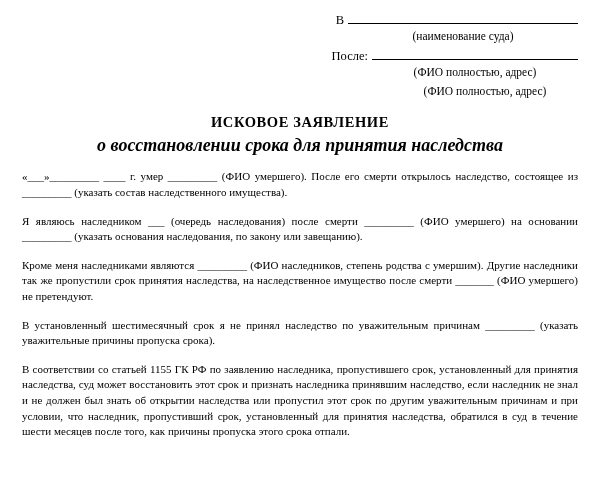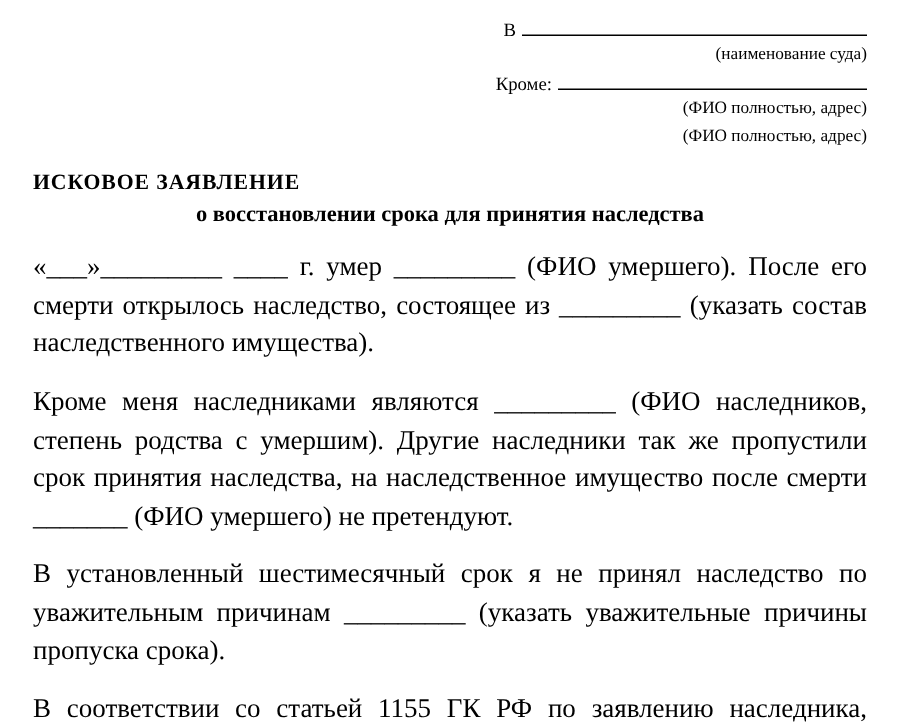--- a/index.html
+++ b/index.html
@@ -47,46 +47,47 @@
   .w-court   { width: 230px; }
   .w-istec   { width: 206px; }
   .w-otv     { width: 186px; }
   .hdr-note {
     display: flex;
     justify-content: flex-end;
     font-size: 11.5px;
     line-height: 1.25;
     margin-top: 0px;
   }
-  .hdr-note span { display: inline-block; text-align: right; }
+  .hdr-note span { display: inline-block; }
   .note-court { width: 230px; text-align: center; }
   .note-istec { width: 206px; text-align: center; }
   .note-otv   { width: 186px; text-align: center; }
 
   .gap-sm { height: 5px; }
 
   
   .title {
-    text-align: left;
+    text-align: center;
     font-weight: bold;
     font-size: 14.5px;
     letter-spacing: 0.6px;
     margin-top: 16px;
   }
   .subtitle {
     text-align: center;
     font-weight: bold;
-    font-size: 15px;
+    font-size: 18px;
     margin-top: 4px;
     margin-bottom: 13px;
+    font-style: italic;
   }
 
   
   p.para {
-    font-size: 18px;
+    font-size: 11px;
     line-height: 1.42;
     text-align: justify;
     margin: 0 0 13px 0;
     font-family: Liberation Serif, serif;
   }
   p.para.last { margin-bottom: 0; }
 </style>
 </head>
 <body>
 
@@ -98,36 +99,37 @@
       <span class="hdr-label">В</span>
       <span class="hdr-line w-court"></span>
     </div>
     <div class="hdr-note">
       <span class="note-court">(наименование суда)</span>
     </div>
 
     <div class="gap-sm"></div>
 
     <div class="hdr-row">
-      <span class="hdr-label">Кроме:</span>
+      <span class="hdr-label">После:</span>
       <span class="hdr-line w-istec"></span>
     </div>
     <div class="hdr-note">
       <span class="note-istec">(ФИО полностью, адрес)</span>
     </div>
 
     <div class="gap-sm"></div>
 
     <div class="hdr-note">
       <span class="note-otv">(ФИО полностью, адрес)</span>
     </div>
 
   </div>
 
   <div class="title">ИСКОВОЕ ЗАЯВЛЕНИЕ</div>
   <div class="subtitle">о восстановлении срока для принятия наследства</div>
 
   <p class="para">«___»_________ ____ г. умер _________ (ФИО умершего). После его смерти открылось наследство, состоящее из _________ (указать состав наследственного имущества).</p>
+  <p class="para">Я являюсь наследником ___ (очередь наследования) после смерти _________ (ФИО умершего) на основании _________ (указать основания наследования, по закону или завещанию).</p>
   <p class="para">Кроме меня наследниками являются _________ (ФИО наследников, степень родства с умершим). Другие наследники так же пропустили срок принятия наследства, на наследственное имущество после смерти _______ (ФИО умершего) не претендуют.</p>
   <p class="para">В установленный шестимесячный срок я не принял наследство по уважительным причинам _________ (указать уважительные причины пропуска срока).</p>
   <p class="para last">В соответствии со статьей 1155 ГК РФ по заявлению наследника, пропустившего срок, установленный для принятия наследства, суд может восстановить этот срок и признать наследника принявшим наследство, если наследник не знал и не должен был знать об открытии наследства или пропустил этот срок по другим уважительным причинам и при условии, что наследник, пропустивший срок, установленный для принятия наследства, обратился в суд в течение шести месяцев после того, как причины пропуска этого срока отпали.</p>
 
 </div>
 
 </body></html>

